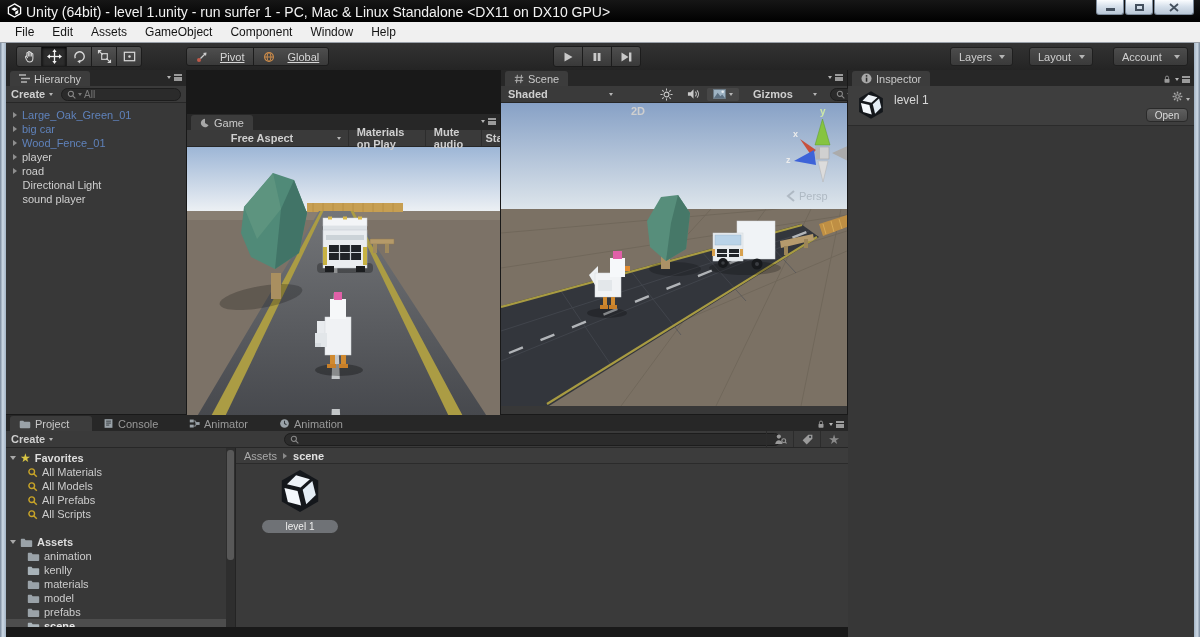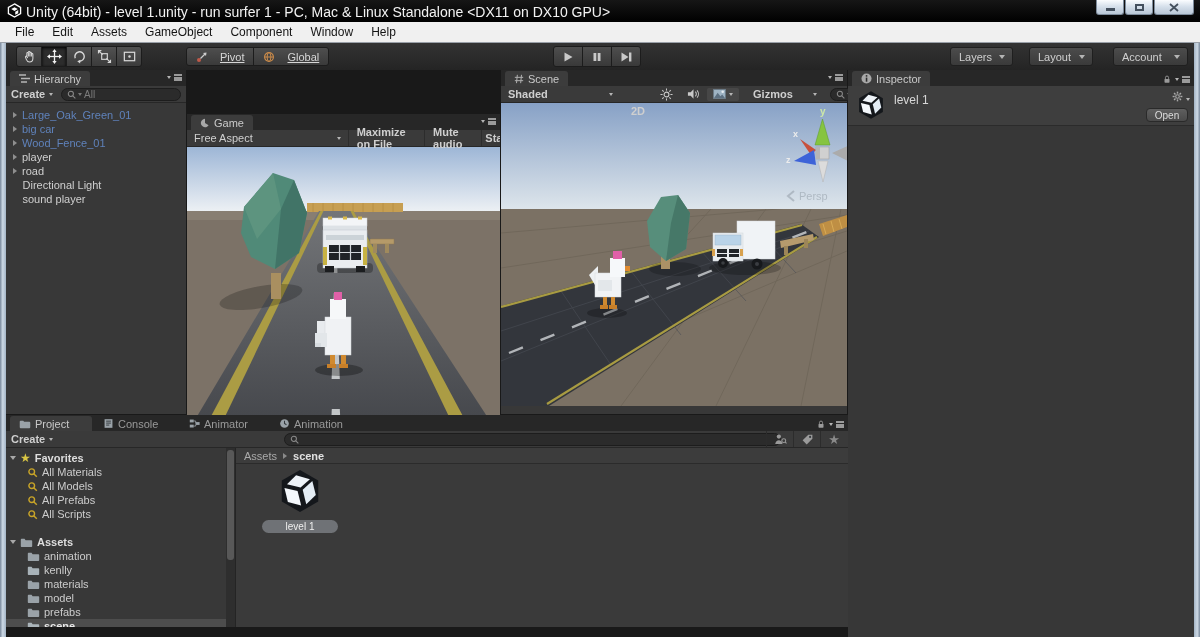--- a/index.html
+++ b/index.html
@@ -281,27 +281,27 @@
             <path d="M6 1a5 5 0 1 0 4.3 7.6L6 6z" fill="#a8a8a8"></path>
           </svg>
         <span>Game</span>
       </div>
       <span class="panelmenu">
           <span class="caret-down sm"></span>
           <span class="bars"></span>
         </span>
     </div>
     <div class="ptool" style="display:flex;align-items:center;">
-      <div style="display:flex;align-items:center;gap:5px;padding:0 7px;min-width:150px;font-weight:normal;color:#cfcfcf;">
+      <div style="display:flex;align-items:center;gap:5px;padding:0 7px;min-width:150px;font-weight:bold;color:#cfcfcf;justify-content:center;">
         <span>Free Aspect</span>
       </div>
       <span class="caret-down sm" style="margin-right:6px;"></span>
       <span style="flex:1"></span>
       <span class="vsep"></span>
-      <div style="padding:0 7px;font-weight:bold;color:#cfcfcf;"><span>Maximize on File</span></div>
+      <div style="padding:0 7px;font-weight:bold;color:#cfcfcf;"><span>Materials on Play</span></div>
       <span class="vsep"></span>
       <div style="padding:0 7px;font-weight:bold;color:#cfcfcf;"><span>Mute audio</span></div>
       <span class="vsep"></span>
       <div style="padding:0 3px;font-weight:bold;color:#cfcfcf;overflow:hidden;"><span>Sta</span></div>
     </div>
 
     <svg width="313" height="303" viewBox="0 0 313 303" style="display:block;">
       <defs>
         <linearGradient id="skyG" x1="0" y1="0" x2="0" y2="1">
             <stop offset="0" stop-color="#9db6d6"></stop>

